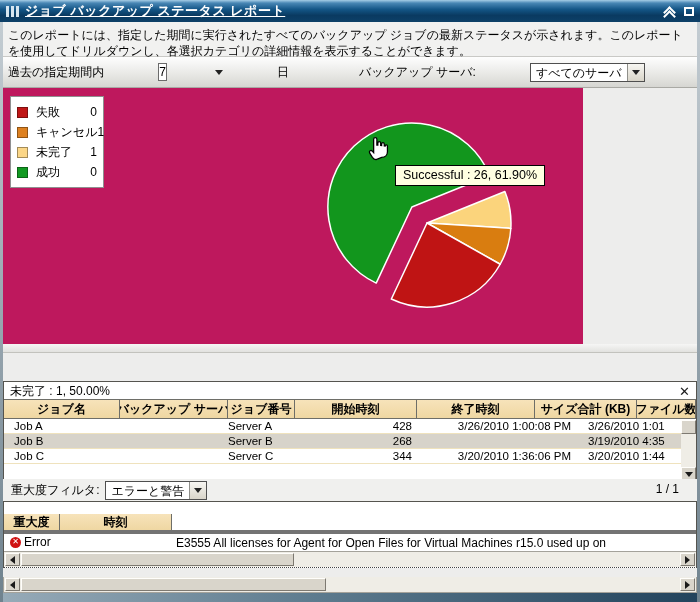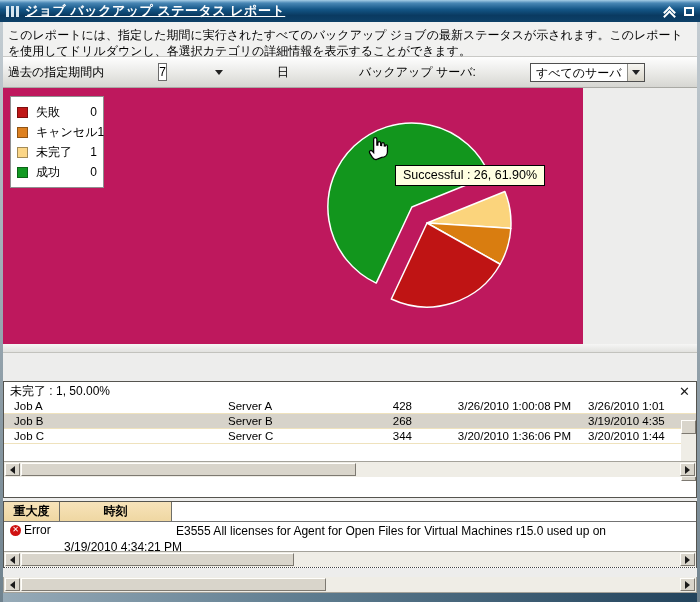--- a/index.html
+++ b/index.html
@@ -92,21 +92,21 @@
   .hs-thumb{position:absolute;top:1px;height:13px;cursor:pointer;}
 
   
   .filterbar{position:absolute;left:3px;top:479px;width:694px;height:22px;background:#f0f0ee;
     display:flex;align-items:center;padding:0 8px;font-size:12px;}
   .page-ind{position:absolute;right:18px;top:3px;font-size:12px;}
 
   
   .msg{position:absolute;left:3px;top:501px;width:694px;height:67px;background:#fff;
     border:1px solid #55544f;border-bottom:1px dotted #444;}
-  .msg-cols{display:flex;height:20px;border-bottom:1px solid #737373;}
+  .msg-cols{display:flex;height:20px;border-bottom:4px solid #737373;margin-top:12px;}
   .msg-row{position:relative;height:17px;font-size:12px;}
   .m-sev{position:absolute;left:6px;top:1px;display:flex;align-items:center;gap:3px;}
   .m-time{position:absolute;left:60px;top:18px;}
   .m-text{position:absolute;left:172px;right:4px;top:2px;white-space:nowrap;overflow:hidden;}
   .err-ico{width:11px;height:11px;border-radius:50%;background:#cf1212;color:#fff;font-size:8px;font-weight:bold;
     display:flex;align-items:center;justify-content:center;line-height:1;}
   .msg-hscroll{position:absolute;left:0;right:0;bottom:0;}
 
   
   .main-hscroll{position:absolute;left:3px;top:577px;width:694px;height:16px;border:1px solid #a4a29a;}
@@ -233,20 +233,29 @@
     <div class="tooltip">Successful : 26, 61.90%</div>
   </div>
 
   <div class="divider"></div>
 
   <div class="drill">
     <div class="dd-head">
       <span>未完了 : 1, 50.00%</span>
       <span class="dd-close">✕</span>
     </div>
+    <div class="dd-cols" id="dd-cols">
+        <div class="dd-col" style="width: 116px; flex: 0 0 116px;">ジョブ名</div>
+        <div class="dd-col" style="width: 108px; flex: 0 0 108px;">バックアップ サーバ</div>
+        <div class="dd-col" style="width: 67px; flex: 0 0 67px;">ジョブ番号</div>
+        <div class="dd-col" style="width: 122px; flex: 0 0 122px;">開始時刻</div>
+        <div class="dd-col" style="width: 118px; flex: 0 0 118px;">終了時刻</div>
+        <div class="dd-col" style="width: 102px; flex: 0 0 102px;">サイズ合計 (KB)</div>
+        <div class="dd-col" style="flex: 1 1 0%;">ファイル数</div>
+      </div>
     <div class="dd-body" id="dd-body">
         <div class="dd-row ">
           <span class="r-job">Job A</span>
           <span class="r-server">Server A</span>
           <span class="r-num">428</span>
           <span class="r-start">3/26/2010 1:00:08 PM</span>
           <span class="r-end">3/26/2010 1:01</span>
         </div>
         <div class="dd-row alt">
           <span class="r-job">Job B</span>
@@ -272,20 +281,30 @@
       <span class="hs-btn sb-el" style="left:1px">
           <span class="arr-l"></span>
         </span>
       <span class="hs-thumb sb-el" style="left:17px;width:335px"></span>
       <span class="hs-btn sb-el" style="right:1px">
           <span class="arr-r"></span>
         </span>
     </div>
   </div>
 
+  <div class="filterbar">
+    <span class="tb-label">重大度フィルタ:</span>
+    <span class="combo">
+      <span class="txt" style="min-width:72px">エラーと警告</span>
+      <span class="btn">
+          <span class="tri-down"></span>
+        </span>
+    </span>
+    <span class="page-ind">1 / 1</span>
+  </div>
 
   <div class="msg">
     <div class="msg-cols" id="msg-cols">
         <div class="dd-col" style="width: 56px; flex: 0 0 56px;">重大度</div>
         <div class="dd-col" style="width: 112px; flex: 0 0 112px;">時刻</div>
       </div>
     <div id="msg-rows">
         <div class="msg-row">
           <span class="m-sev">
             <span class="err-ico">✕</span>

